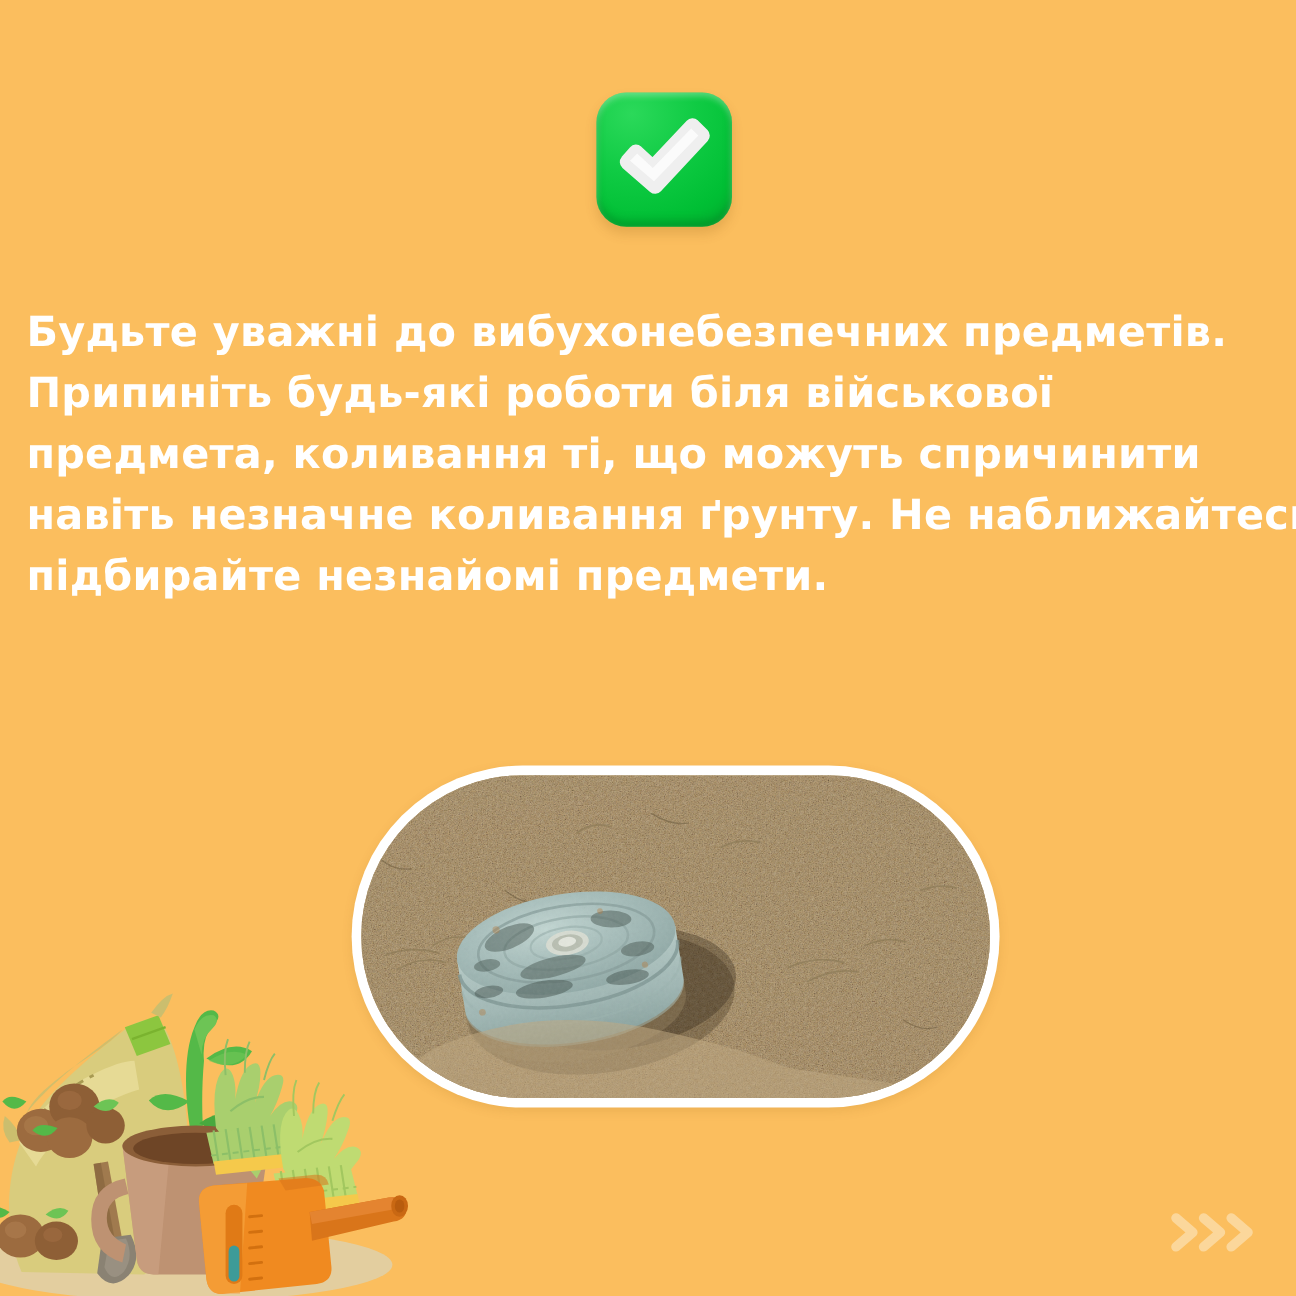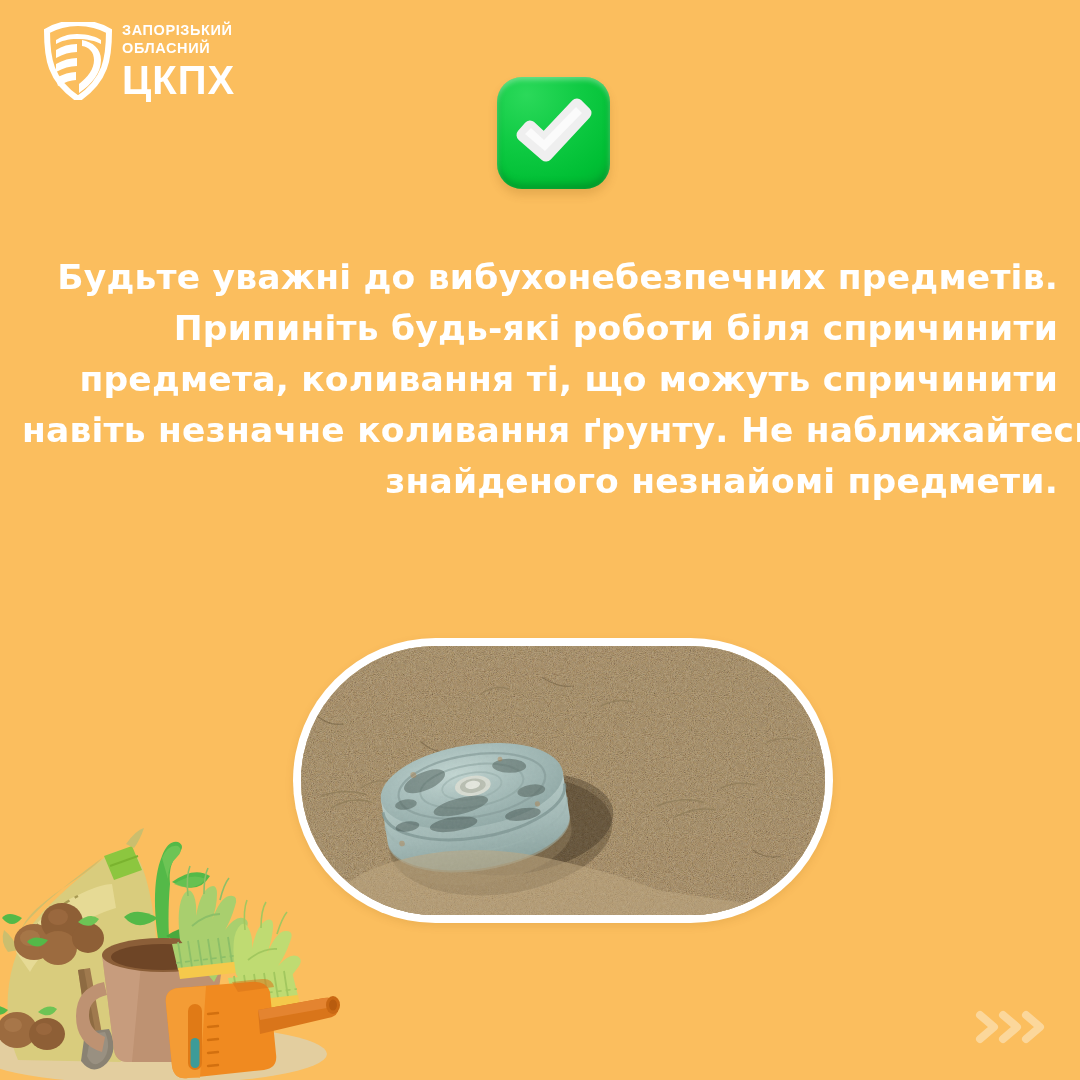--- a/index.html
+++ b/index.html
@@ -36,21 +36,21 @@
       0 6px 10px rgba(120,70,0,0.16),
       inset 0 3px 5px rgba(255,255,255,0.34),
       inset 0 -5px 7px rgba(0,110,30,0.40);
     position:relative;
   }
   .badge svg{position:absolute;left:0;top:0;width:100%;height:100%;}
 
   
   .headline{
     position:absolute;left:0;top:252px;width:1080px;
-    text-align:right;color:#FFFFFF;
+    text-align:left;color:#FFFFFF;
     font-family:"DejaVu Sans","Liberation Sans",sans-serif;
     font-weight:bold;
     font-size:34.5px;
     line-height:51px;
     letter-spacing:0.2px;
     padding:0 22px;
     box-sizing:border-box;
   }
   .headline .ln{display:block;white-space:nowrap;}
 
@@ -73,55 +73,38 @@
 
   
   .chevrons{position:absolute;right:34px;bottom:34px;width:72px;height:38px;}
   .chevrons svg{display:block;width:100%;height:100%;}
 </style>
 </head>
 <body>
 
 <div class="stage">
 
-  <div class="logo">
-    <span class="logo-shield">
-      <svg viewBox="0 0 68 78" xmlns="http://www.w3.org/2000/svg" aria-hidden="true">
-        <path d="M34 1 C46 1 58 5 65 9 C65 36 62 58 34 77 C6 58 3 36 3 9 C10 5 22 1 34 1 Z" fill="none" stroke="#FFFFFF" stroke-width="6"></path>
-        <path d="M33 12 C44 12 53 15 57 18 L57 22 C52 19 43 17 33 17 C24 17 17 19 12 22 L12 18 C17 15 23 12 33 12 Z" fill="#FFFFFF"></path>
-        <path d="M12 28 C18 24 25 22 33 22 L33 30 C26 30 19 32 12 36 Z" fill="#FFFFFF"></path>
-        <path d="M12 42 C19 38 26 36 33 36 L33 44 C26 44 19 46 12 50 Z" fill="#FFFFFF"></path>
-        <path d="M12 56 C19 52 26 50 32 50 L32 58 C27 58 21 60 14 64 Z" fill="#FFFFFF"></path>
-        <path d="M38 18 C49 20 57 27 57 38 C57 51 48 62 35 71 L35 62 C44 55 50 47 50 38 C50 30 45 25 38 24 Z" fill="#FFFFFF"></path>
-      </svg>
-    </span>
-    <span class="logo-words">
-      <span class="logo-small">ЗАПОРІЗЬКИЙ</span>
-      <span class="logo-small">ОБЛАСНИЙ</span>
-      <span class="logo-big">ЦКПХ</span>
-    </span>
-  </div>
 
   <div class="badge-wrap">
     <div class="badge">
       <svg viewBox="0 0 113 112" xmlns="http://www.w3.org/2000/svg" aria-hidden="true">
         <g>
           <path d="M26 58 L33 50 L47 63 L80 28 L88 36 L49 78 Z" fill="#EFEFEF" stroke="#EFEFEF" stroke-width="13" stroke-linejoin="round" stroke-linecap="round"></path>
           <path d="M28 57 L34 51 L47 63 L79 30 L85 36 L48 74 Z" fill="#FDFDFD" opacity="0.85"></path>
         </g>
       </svg>
     </div>
   </div>
 
   <div class="headline">
     <span class="ln">Будьте уважні до вибухонебезпечних предметів.</span>
-    <span class="ln">Припиніть будь-які роботи біля спричинити</span>
+    <span class="ln">Припиніть будь-які роботи біля військової</span>
     <span class="ln">предмета, коливання ті, що можуть спричинити</span>
     <span class="ln">навіть незначне коливання ґрунту. Не наближайтесь</span>
-    <span class="ln">знайденого незнайомі предмети.</span>
+    <span class="ln">підбирайте незнайомі предмети.</span>
   </div>
 
   <div class="photo-frame">
     <div class="photo">
       <svg viewBox="0 0 524 269" preserveAspectRatio="xMidYMid slice" xmlns="http://www.w3.org/2000/svg" aria-hidden="true">
         <defs>
           <filter id="grain" x="0" y="0" width="100%" height="100%">
             <feTurbulence type="fractalNoise" baseFrequency="0.95" numOctaves="4" seed="7" result="n"></feTurbulence>
             <feColorMatrix in="n" type="saturate" values="0.18" result="ns"></feColorMatrix>
             <feComponentTransfer in="ns" result="nc">

